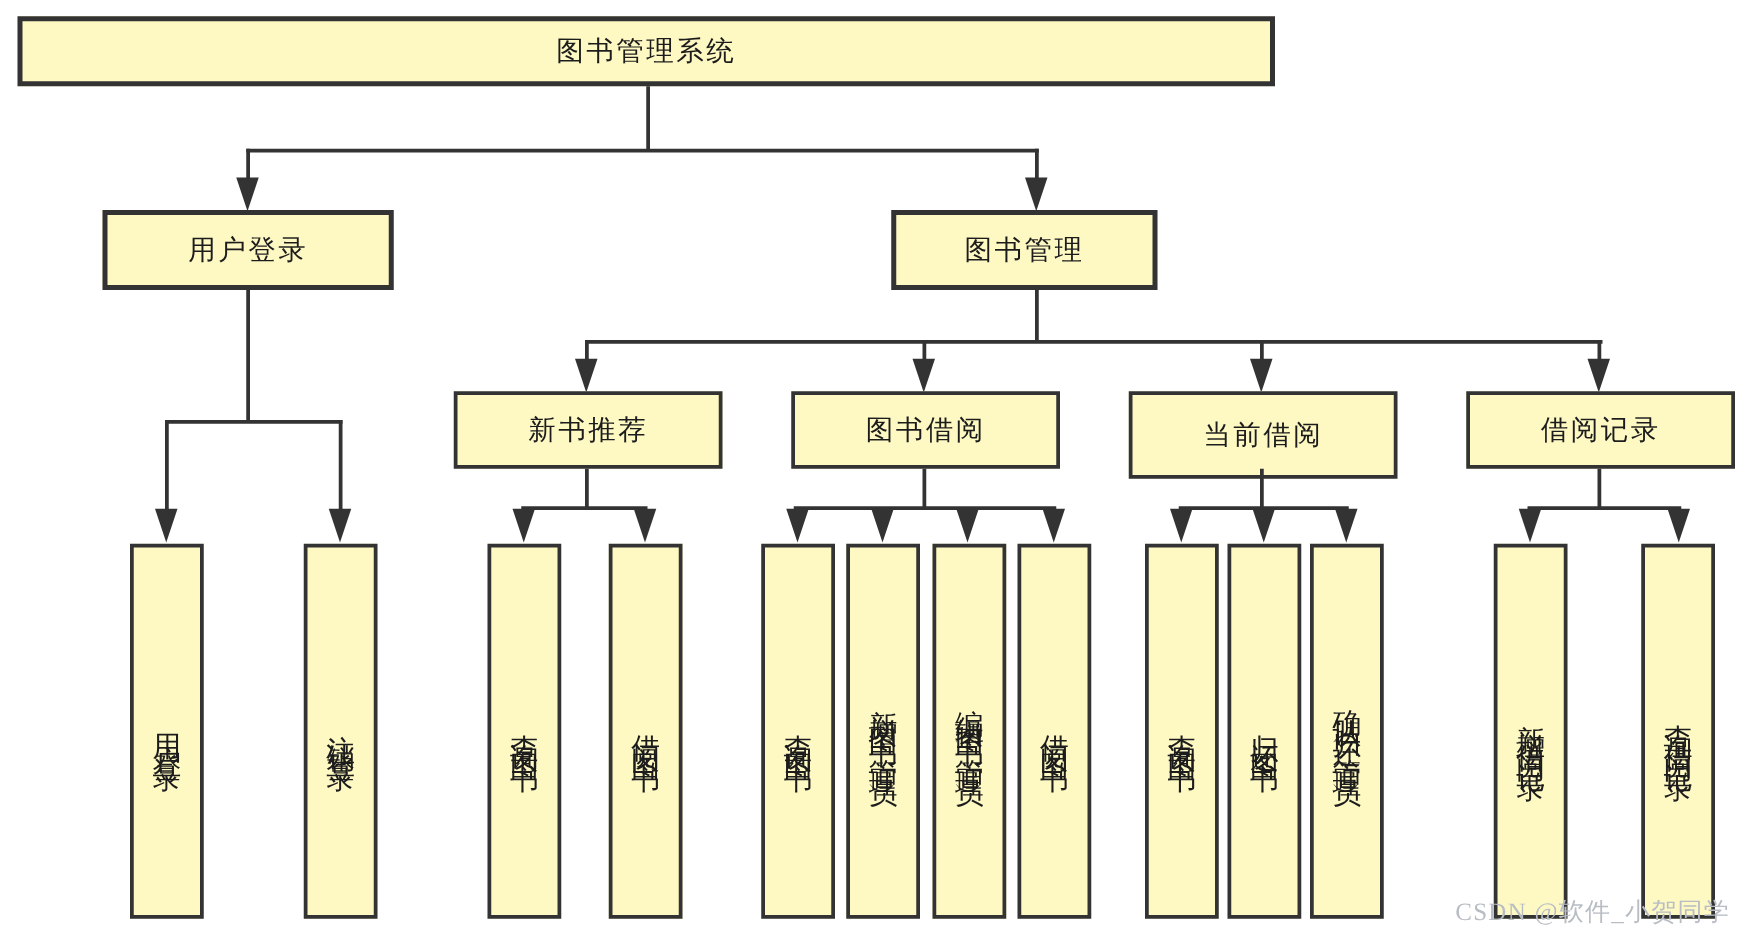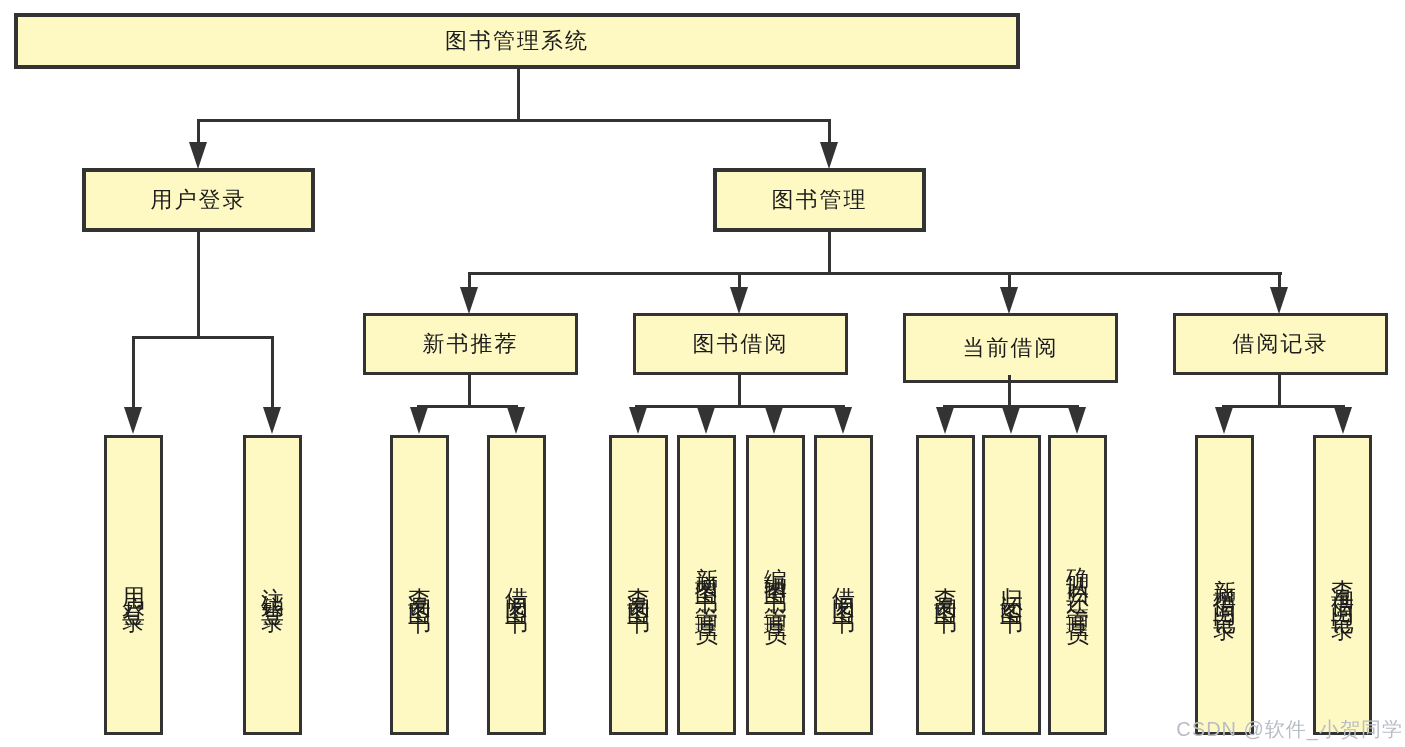--- a/index.html
+++ b/index.html
@@ -25,22 +25,22 @@
     font-size:23px;line-height:1;letter-spacing:8px;
   }
   .vline{position:absolute;width:3px;background:var(--line);}
   .hline{position:absolute;height:3px;background:var(--line);}
   .ahead{
     position:absolute;width:0;height:0;
     border-left:9px solid transparent;border-right:9px solid transparent;
     border-top:27px solid var(--line);transform:translateX(-50%);
   }
   .wm{
-    position:absolute;right:2px;bottom:4px;font-size:20px;
-    color:var(--wm);letter-spacing:1px;
+    position:absolute;right:21px;bottom:4px;font-size:20px;
+    color:var(--wm);letter-spacing:1px;font-family:Liberation Serif, serif;
   }
 </style>
 </head>
 <body>
 
 <div id="stage">
 
   <div class="box thick" style="left:14px;top:13px;width:1006px;height:56px">
     <span>图书管理系统</span>
   </div>

